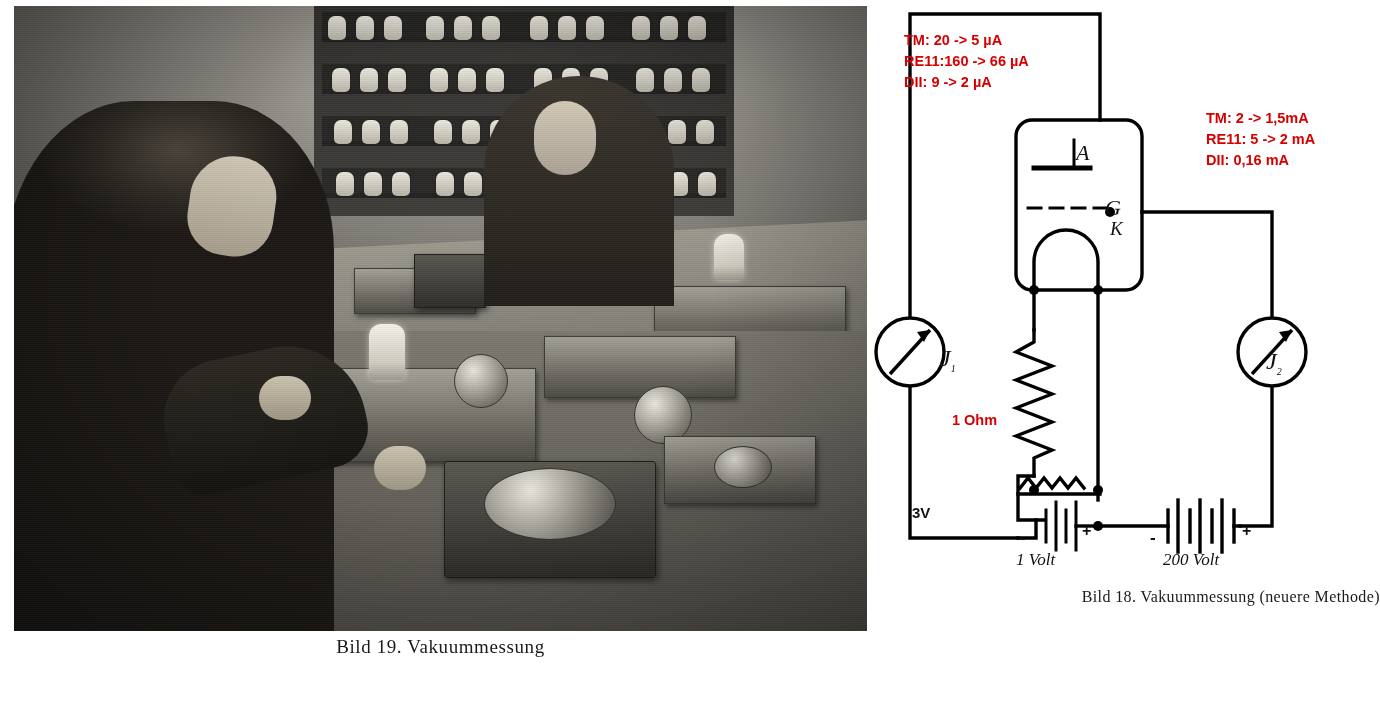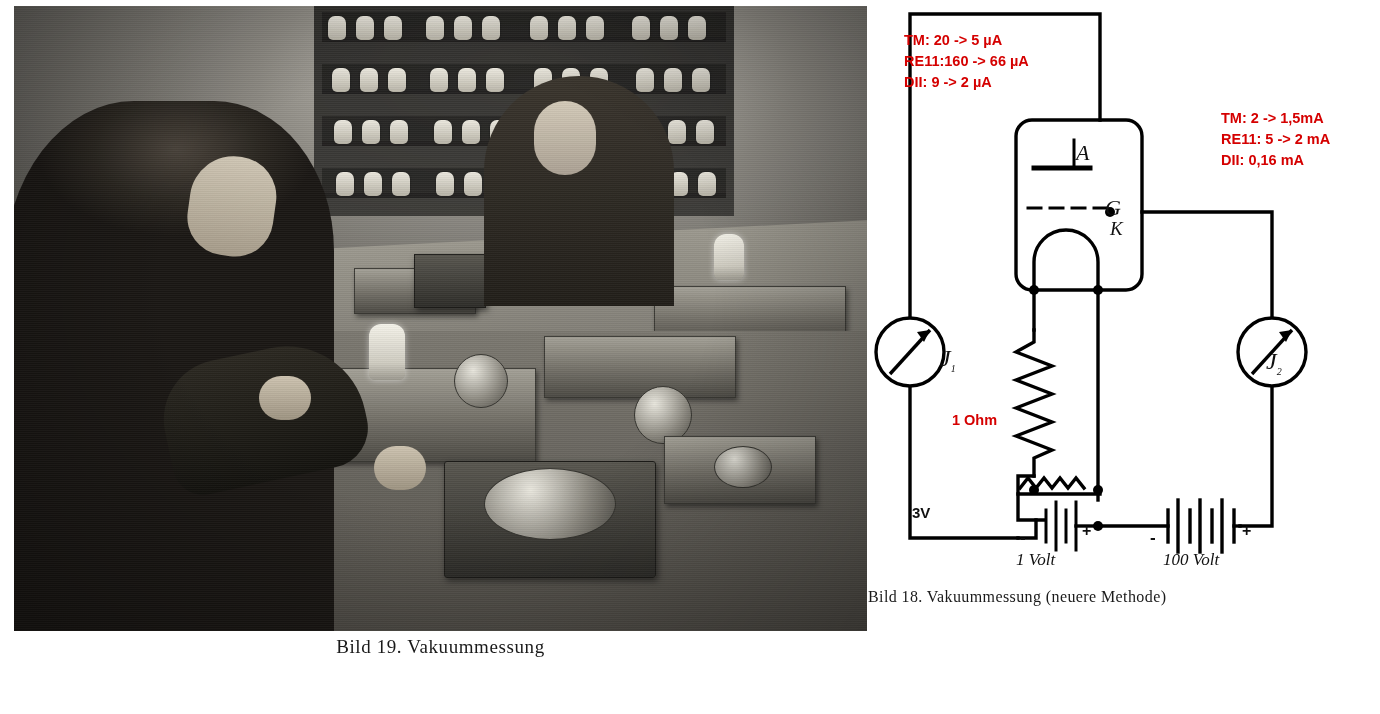--- a/index.html
+++ b/index.html
@@ -116,37 +116,37 @@
 
   
   .diagram{position:absolute;left:868px;top:0;width:512px;height:620px;}
   .diagram svg{display:block;}
   .note{
     position:absolute;
     color:#d50000;font-weight:bold;font-size:14.5px;line-height:1.45;
     white-space:nowrap;
   }
   .note-left{left:36px;top:30px;}
-  .note-right{left:338px;top:108px;margin-left:15px;}
+  .note-right{left:338px;top:108px;}
   .lbl{position:absolute;font-size:14px;color:#111;}
   .lbl-red{position:absolute;color:#d50000;font-weight:bold;font-size:14.5px;}
   .lbl-3v{left:44px;top:504px;font-weight:bold;font-size:15px;color:#111;}
   .lbl-5ohm{left:84px;top:412px;}
   .lbl-6v{left:148px;top:550px;font-family:"Liberation Serif",serif;font-style:italic;font-size:17px;color:#111;}
   .lbl-100v{left:295px;top:550px;font-family:"Liberation Serif",serif;font-style:italic;font-size:17px;color:#111;}
   .lbl-A{left:208px;top:140px;font-family:"Liberation Serif",serif;font-style:italic;font-size:22px;}
   .lbl-G{left:237px;top:195px;font-family:"Liberation Serif",serif;font-style:italic;font-size:22px;}
   .lbl-K{left:242px;top:218px;font-family:"Liberation Serif",serif;font-style:italic;font-size:19px;}
   .lbl-J1{left:72px;top:345px;font-family:"Liberation Serif",serif;font-style:italic;font-size:24px;}
   .lbl-J2{left:398px;top:348px;font-family:"Liberation Serif",serif;font-style:italic;font-size:24px;}
   .sub{
     position:absolute;font-size:10px;vertical-align:sub;
   }
   .diagram-caption{
-    position:absolute;left:868px;top:588px;width:512px;text-align:left;
+    position:absolute;left:868px;top:588px;width:512px;text-align:right;
     font-family:"Liberation Serif", serif;font-size:16px;color:#1a1a1a;letter-spacing:.4px;
   }
 
   
   .source{
     position:absolute;left:0;top:672px;width:1380px;text-align:center;
     font-size:17px;font-weight:bold;color:#111;
   }
 </style>
 </head>
@@ -343,21 +343,21 @@
     <div class="lbl lbl-J1">
       <span>J</span><span class="sub" style="position:static">1</span>
     </div>
     <div class="lbl lbl-J2">
       <span>J</span><span class="sub" style="position:static">2</span>
     </div>
 
     <div class="lbl-red lbl-5ohm">1  Ohm</div>
     <div class="lbl lbl-3v">3V</div>
     <div class="lbl lbl-6v">1 Volt</div>
-    <div class="lbl lbl-100v">100 Volt</div>
+    <div class="lbl lbl-100v">200 Volt</div>
 
     <div class="lbl" style="left:152px;top:528px;font-size:17px;font-weight:bold;">-</div>
     <div class="lbl" style="left:214px;top:522px;font-size:16px;font-weight:bold;">+</div>
     <div class="lbl" style="left:282px;top:528px;font-size:17px;font-weight:bold;">-</div>
     <div class="lbl" style="left:374px;top:522px;font-size:16px;font-weight:bold;">+</div>
   </div>
 
   <div class="diagram-caption">Bild 18.   Vakuummessung (neuere Methode)</div>
 
 

